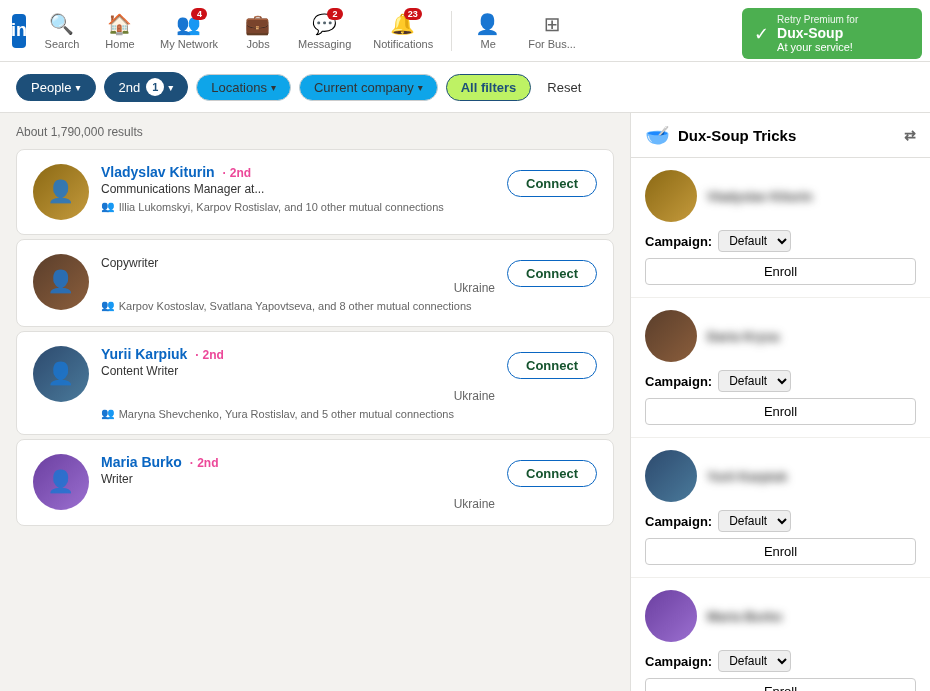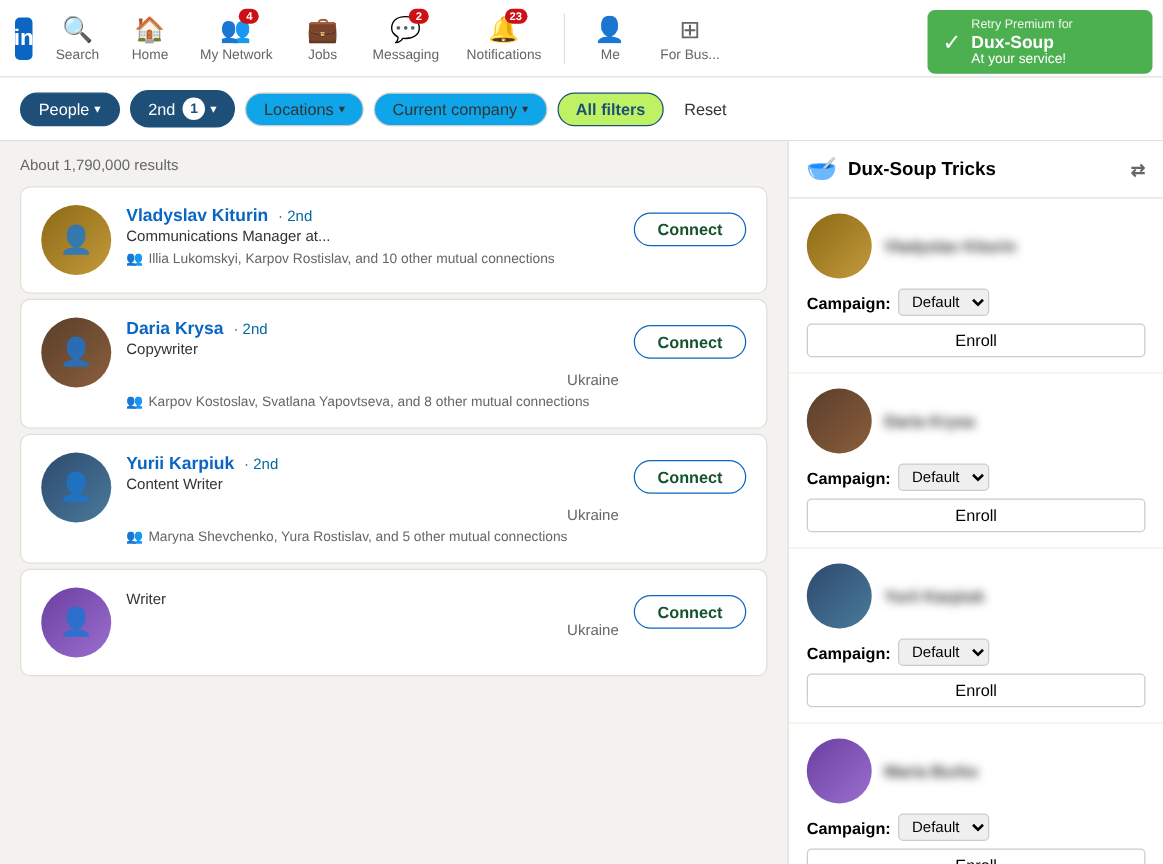--- a/index.html
+++ b/index.html
@@ -171,22 +171,22 @@
       background: #ccc;
       display: flex; align-items: center; justify-content: center;
     }
     .person-info { flex: 1; }
     .person-name {
       font-size: 14px;
       font-weight: 600;
       color: #0a66c2;
     }
     .person-name .degree {
-      font-weight: 400;
-      color: #0369a1;
+      font-weight: 700;
+      color: #ec4899;
       font-size: 12px;
       margin-left: 4px;
     }
     .person-title { font-size: 12px; color: #333; margin-top: 2px; }
     .person-location { font-size: 12px; color: #666; margin-top: 11px; text-align: right; }
     .person-mutual { font-size: 11px; color: #666; margin-top: 4px; display: flex; align-items: center; gap: 4px; }
     .mutual-icon { font-size: 11px; }
     .connect-btn {
       border: 1px solid #0a66c2;
       border-radius: 16px;
@@ -389,24 +389,20 @@
           </div>
         </div>
         <button class="connect-btn">Connect</button>
       </div>
 
       <div class="result-card">
         <div class="avatar av2">
           <div class="avatar-face">👤</div>
         </div>
         <div class="person-info">
-          <div class="person-name">
-            <span>Daria Krysa</span>
-            <span class="degree">· 2nd</span>
-          </div>
           <div class="person-title">Copywriter</div>
           <div class="person-location">Ukraine</div>
           <div class="person-mutual">
             <span class="mutual-icon">👥</span>
             <span>Karpov Kostoslav, Svatlana Yapovtseva, and 8 other mutual connections</span>
           </div>
         </div>
         <button class="connect-btn">Connect</button>
       </div>
 
@@ -427,20 +423,24 @@
           </div>
         </div>
         <button class="connect-btn">Connect</button>
       </div>
 
       <div class="result-card">
         <div class="avatar av4">
           <div class="avatar-face">👤</div>
         </div>
         <div class="person-info">
+          <div class="person-name">
+            <span>Maria Burko</span>
+            <span class="degree">· 2nd</span>
+          </div>
           <div class="person-title">Writer</div>
           <div class="person-location">Ukraine</div>
         </div>
         <button class="connect-btn">Connect</button>
       </div>
 
     </div>
   </div>
 
   <div class="duxsoup-panel">

